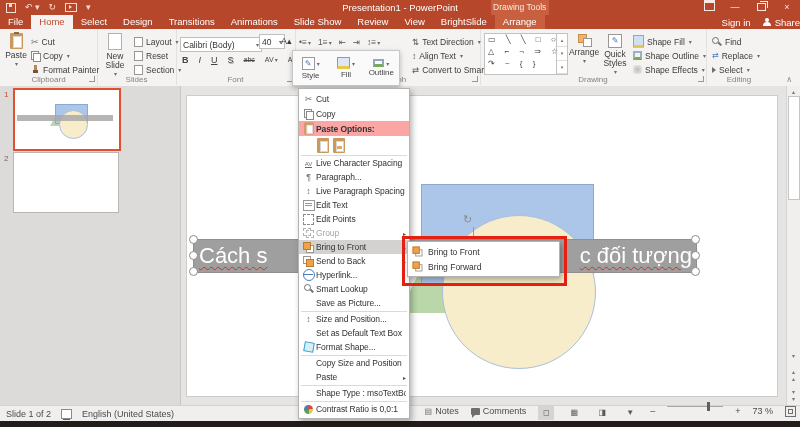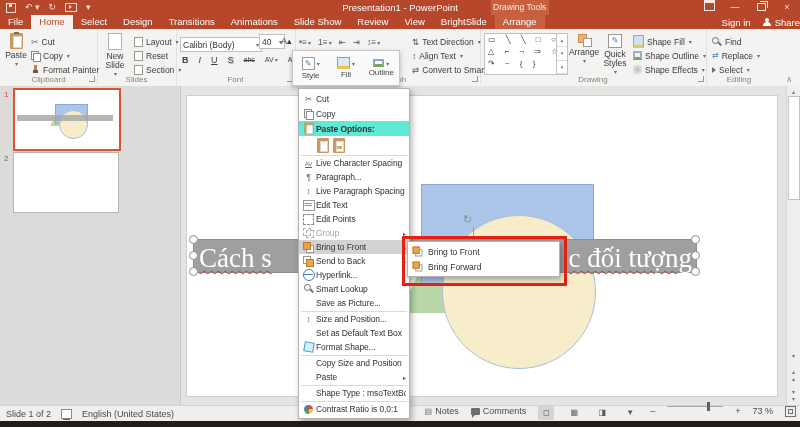--- a/index.html
+++ b/index.html
@@ -89,21 +89,21 @@
   .cm-item{height:14px;display:flex;align-items:center;padding:0 3px 0 2px;font-size:8.5px;color:#323232;letter-spacing:-0.1px}
   .cm-item.tall{height:15px}
   .cm-ic{width:15px;flex:0 0 15px;display:flex;justify-content:center;align-items:center}
   .cm-label{flex:1;white-space:nowrap;overflow:hidden}
   .cm-arrow{width:7px;font-size:6px;color:#555;text-align:right}
   .has-sub .cm-arrow::before{content:"▸"}
   .cm-sep{height:1px;background:#dcdad8;margin:1px 2px 0 2px;padding:0}
   .hl{background:#d4d2d0}
   .dis{color:#a9a7a5}
   .po-row{height:18px;display:flex;align-items:center;gap:4px;padding-left:18px}
-  .po-label{background:#5eead4}
+  .po-label{background:#fca5a5}
   .pastebtn{width:12px;height:15px;background:#c89a62;border-radius:1px;position:relative}
   .pastebtn::after{content:"";position:absolute;left:3px;top:3px;width:6px;height:9px;background:#fff;border:1px solid #d8d6d4}
   .pastebtn.pic::before{content:"";position:absolute;left:4px;top:8px;width:5px;height:3px;background:#e8a75a;z-index:2}
   .i-cut::before{content:"✂";font-size:9px;color:#6e6e6e}
   .i-para::before{content:"¶";font-size:9px;color:#6e6e6e}
   .i-av::before{content:"AV";font-size:6px;color:#6e6e6e;border-bottom:1px solid #c0392b}
   .i-lps::before,.i-sizepos::before{content:"↕";font-size:9px;color:#6e6e6e}
   .i-etext{width:10px;height:9px;border:1px solid #9a9692;background:#fff;position:relative}
   .i-etext::after{content:"";position:absolute;left:1px;top:2px;width:7px;height:1px;background:#9a9692;box-shadow:0 2px 0 #9a9692}
   .i-epoints{width:9px;height:9px;border:1px dashed #8a8a8a}
@@ -138,22 +138,22 @@
   .t-bar{position:absolute;left:2px;top:25px;width:96px;height:6px;background:#a8a8a8;opacity:.85}
   
   .canvas{position:absolute;left:181px;top:86px;width:605px;height:319px;background:#e6e4e2}
   .slide{position:absolute;left:5px;top:9px;width:590px;height:300px;background:#fff;border:1px solid #cfcdcb}
   .sh-tri{position:absolute;left:212px;top:101px;width:0;height:0;border-left:58px solid transparent;border-right:58px solid transparent;border-bottom:116px solid #b9d7a9}
   .sh-rect{position:absolute;left:234px;top:88px;width:171px;height:100px;background:#abc6e9;border:1px solid #8ca9cf}
   .sh-circ{position:absolute;left:255px;top:119px;width:152px;height:152px;border-radius:50%;background:#f7edca;border:1px solid #aabfd9}
   .rotate-handle{position:absolute;left:276px;top:117px;font-size:11px;color:#8a8a8a;z-index:4}
   .stem{position:absolute;left:286px;top:131px;width:1px;height:17px;background:#9a9a9a;z-index:4}
   .txtbar{position:absolute;left:6px;top:143px;width:502px;height:32px;background:#9f9f9f;border:1px solid #8f8f8f;z-index:5}
-  .txtfrag{position:absolute;top:3px;font-size:27px;color:#fff;white-space:nowrap;
-           font-family:Liberation Serif, serif;
+  .txtfrag{position:absolute;top:3px;font-size:22px;color:#fff;white-space:nowrap;
+           font-family:Liberation Sans, sans-serif;
            text-decoration:underline wavy #c0392b 1px;text-underline-offset:3px}
   .handle{position:absolute;width:7px;height:7px;border-radius:50%;background:#fff;border:1px solid #8c8c8c;z-index:6}
   
   .vscroll{position:absolute;left:786px;top:86px;width:13px;height:319px;background:#f1efed;border-left:1px solid #d8d6d4}
   .vs-btn{position:absolute;left:1px;width:11px;text-align:center;font-size:6px;color:#777}
   .vs-thumb{position:absolute;left:1px;top:10px;width:10px;height:102px;background:#fff;border:1px solid #c6c4c2}
   
   .status{position:absolute;left:0;top:405px;width:800px;height:16px;background:#f1efed;border-top:1px solid #d5d3d1;
           font-size:9px;color:#4a4a4a}
   .st-left{position:absolute;left:6px;top:0;height:16px;display:flex;align-items:center;gap:10px}

